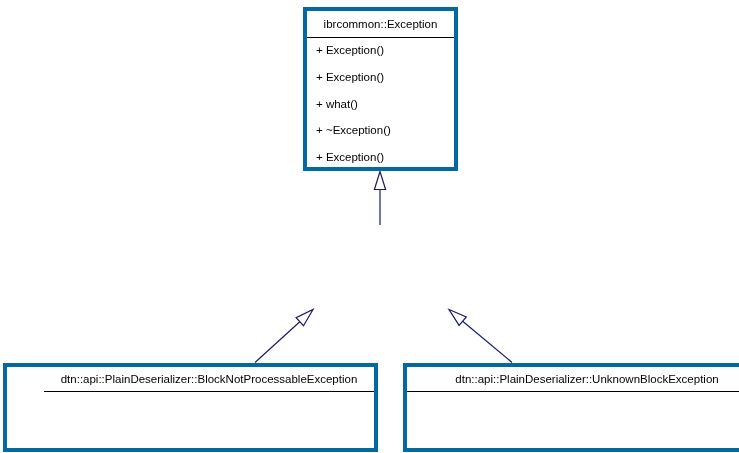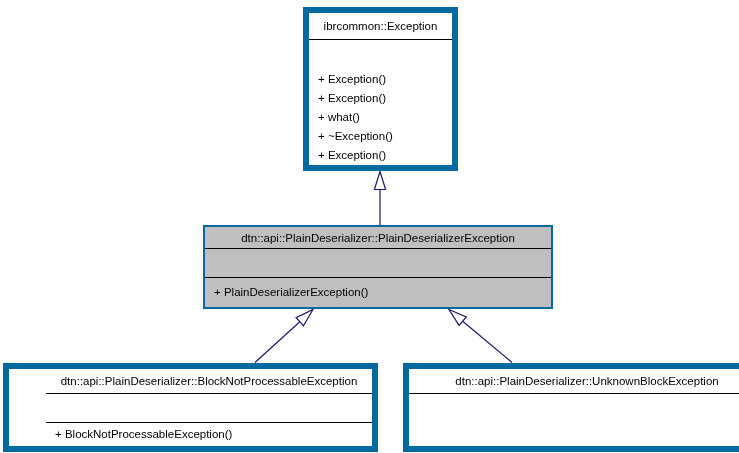--- a/index.html
+++ b/index.html
@@ -16,21 +16,21 @@
   .edges-svg {
     position: absolute;
     left: 0; top: 0;
     width: 739px; height: 453px;
     pointer-events: none;
   }
   .uml-node {
     position: absolute;
     box-sizing: border-box;
     background: #ffffff;
-    border: 6px solid #0369a1;
+    border: 4px solid #0369a1;
     display: flex;
     flex-direction: column;
     cursor: pointer;
   }
   .uml-node.highlight {
     background: #bfbfbf;
     border-width: 2px;
   }
   .compartment {
     box-sizing: border-box;
@@ -47,21 +47,21 @@
     padding: 0 4px;
   }
   .attrs-compartment, .methods-compartment {
     display: flex;
     flex-direction: column;
     justify-content: center;
     padding-left: 9px;
     padding-right: 4px;
   }
   .methods-compartment.multi {
-    justify-content: flex-end;
+    justify-content: space-between;
     padding-top: 3px;
   }
   .member-row {
     line-height: 19px;
     white-space: nowrap;
   }
 </style>
 </head>
 <body>
 
@@ -89,34 +89,24 @@
     <div class="compartment title-compartment" style="height:27px;">ibrcommon::Exception</div>
     <div class="compartment methods-compartment multi">
       <div class="member-row">+ Exception()</div>
       <div class="member-row">+ Exception()</div>
       <div class="member-row">+ what()</div>
       <div class="member-row">+ ~Exception()</div>
       <div class="member-row">+ Exception()</div>
     </div>
   </div>
 
-  <div class="uml-node highlight" style="left:203px; top:225px; width:350px; height:84px;">
-    <div class="compartment title-compartment" style="height:22px; border-bottom-width:1px;">dtn::api::PlainDeserializer::PlainDeserializerException</div>
-    <div class="compartment attrs-compartment" style="height:29px;"></div>
-    <div class="compartment methods-compartment">
-      <div class="member-row">+ PlainDeserializerException()</div>
-    </div>
-  </div>
 
   <div class="uml-node" style="left:3px; top:363px; width:375px; height:89px;padding-left:37px;">
     <div class="compartment title-compartment" style="height:25px;">dtn::api::PlainDeserializer::BlockNotProcessableException</div>
     <div class="compartment attrs-compartment" style="height:29px;"></div>
-    <div class="compartment methods-compartment">
-      <div class="member-row">+ BlockNotProcessableException()</div>
-    </div>
   </div>
 
   <div class="uml-node" style="left:403px; top:363px; width:368px; height:89px;">
     <div class="compartment title-compartment" style="height:25px;">dtn::api::PlainDeserializer::UnknownBlockException</div>
     <div class="compartment attrs-compartment" style="height:29px;"></div>
   </div>
 
 </div>
 
 </body></html>

